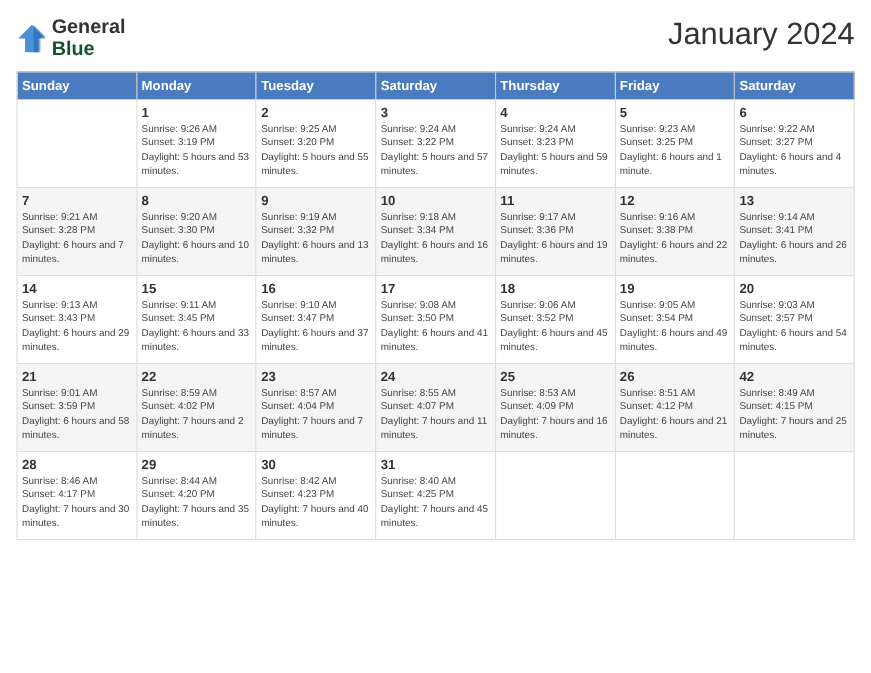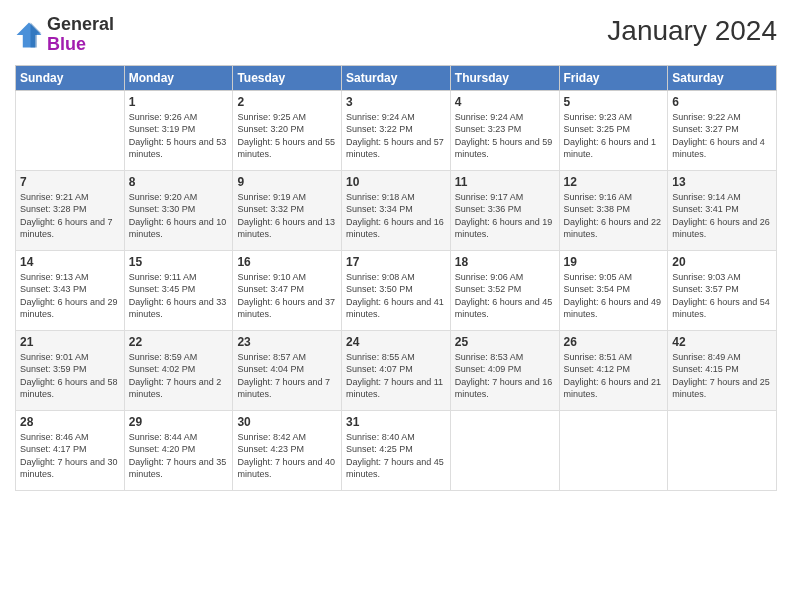--- a/index.html
+++ b/index.html
@@ -29,21 +29,21 @@
     }
     .logo-text-general {
       font-size: 18px;
       font-weight: bold;
       color: #333;
       line-height: 1.1;
     }
     .logo-text-blue {
       font-size: 18px;
       font-weight: bold;
-      color: #a21caf;
+      color: #14532d;
       line-height: 1.1;
     }
     .logo-icon {
       width: 28px;
       height: 28px;
     }
     .title-block {
       text-align: right;
     }
     .month-title {

